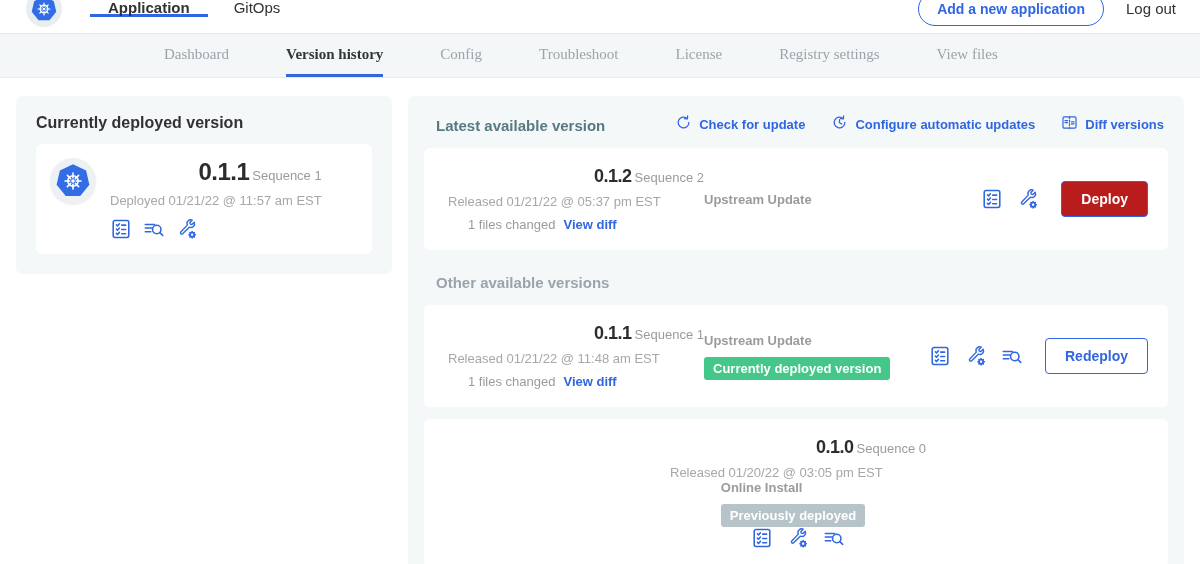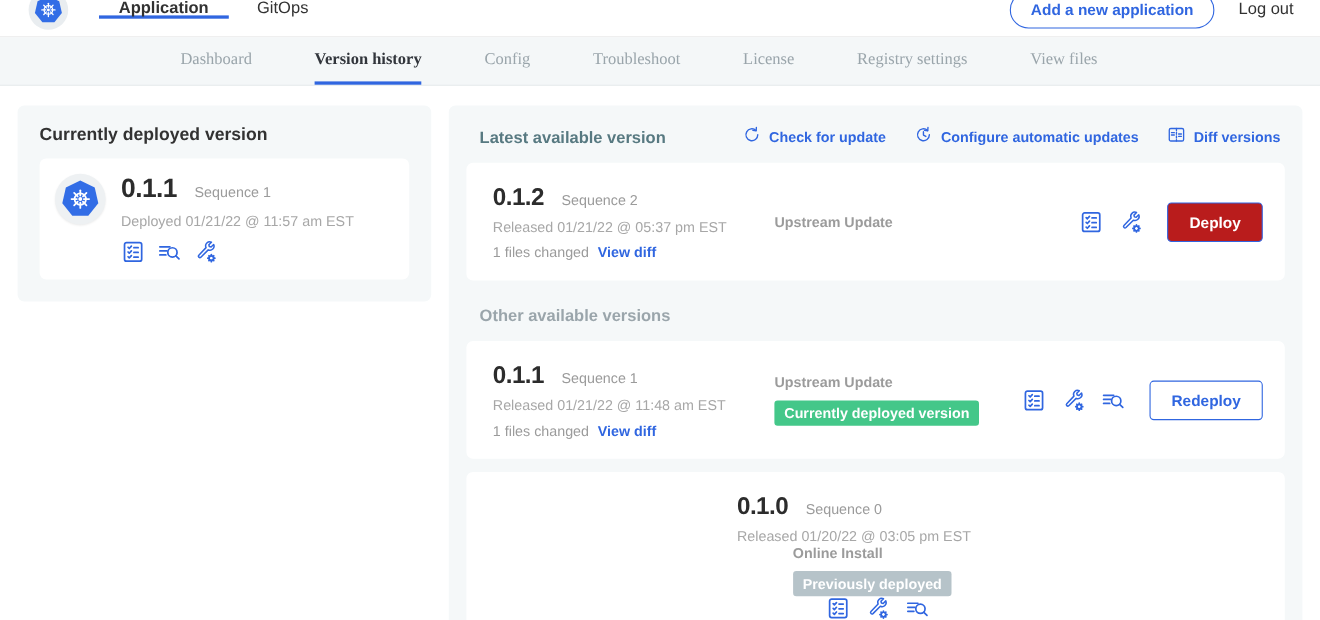--- a/index.html
+++ b/index.html
@@ -23,43 +23,43 @@
   .subnav-item.active { color:#32363c; font-weight:bold; border-bottom-color:#3066e0; }
 
   
   .main { display:flex; align-items:flex-start; gap:16px; padding:18px 16px 0 16px; }
   .panel { background:#f5f8f9; border-radius:6px; }
   .left-panel { width:376px; padding:18px 20px 20px 20px; }
   .left-panel h2 { font-size:16px; font-weight:bold; color:#323232; }
   .deployed-card { margin-top:12px; background:#fff; border-radius:6px; padding:14px 16px 14px 14px; display:flex; gap:14px; }
   .avatar { width:46px; height:46px; border-radius:50%; background:#eef1f3; display:flex; align-items:center; justify-content:center; flex:0 0 auto; box-shadow:0 1px 2px rgba(0,0,0,.08); }
   .dep-info { display:flex; flex-direction:column; }
-  .ver-row { display:flex; align-items:baseline; gap:16px; }
+  .ver-row { display:flex; align-items:baseline; gap:3px;justify-content:flex-end; }
   .ver-big { font-size:24px; font-weight:800; color:#2c2c2c; letter-spacing:-0.5px; }
   .seq { font-size:13px; color:#9b9b9b; }
   .muted { font-size:13px; color:#a7a7a7; margin-top:7px; }
   .icon-row { display:flex; align-items:center; gap:11px; margin-top:10px; color:#3066e0; }
   .icon-btn { width:22px; height:22px; color:#3066e0; cursor:pointer; display:inline-flex; }
   .icon-btn svg { width:100%; height:100%; }
 
   
   .right-panel { flex:1; padding:16px 16px 20px 16px; }
   .rp-header { display:flex; align-items:flex-end; padding:2px 4px 0 12px; }
   .rp-title { font-size:15px; font-weight:bold; color:#577981; }
   .rp-actions { margin-left:auto; display:flex; align-items:center; gap:26px; }
   .rp-link { display:flex; align-items:center; gap:7px; color:#3066e0; font-size:13px; font-weight:bold; cursor:pointer; }
   .rp-link svg { width:17px; height:17px; }
   .other-title { font-size:15px; font-weight:bold; color:#9aa5ab; margin:24px 0 12px 12px; }
 
   .vcard { background:#fff; border-radius:6px; padding:18px 20px 18px 24px; display:flex; align-items:center; margin-top:14px; }
   .vcard + .vcard { margin-top:12px;flex-direction:column; }
   .vc-info { width:256px; flex:0 0 auto; }
-  .vc-info .ver-big { font-size:22px; }
+  .vc-info .ver-big { font-size:18px; }
   .files-row { display:flex; align-items:center; gap:8px; margin-top:8px; }
-  .files-label { font-size:13px; color:#9b9b9b; }
+  .files-label { font-size:13px; color:#9b9b9b;margin-left:20px; }
   .view-diff { font-size:13px; font-weight:bold; color:#3066e0; cursor:pointer; }
   .vc-meta { flex:1; display:flex; flex-direction:column; align-items:flex-start; gap:9px; padding-right:10px; }
   .source { font-size:13px; font-weight:bold; color:#9b9b9b; }
   .badge { font-size:13px; font-weight:bold; color:#fff; padding:4px 9px; border-radius:3px; }
   .badge-green { background:#44c789; }
   .badge-gray  { background:#b6c3c9; }
   .vc-actions { display:flex; align-items:center; gap:14px; }
   .btn { font-family:inherit; font-size:14px; font-weight:bold; border-radius:4px; padding:9px 19px; cursor:pointer; margin-left:8px; }
   .btn-primary { background:#b91c1c; border:1px solid #3263e0; color:#fff; }
   .btn-outline { background:#fff; border:1px solid #3066e0; color:#3066e0; }

